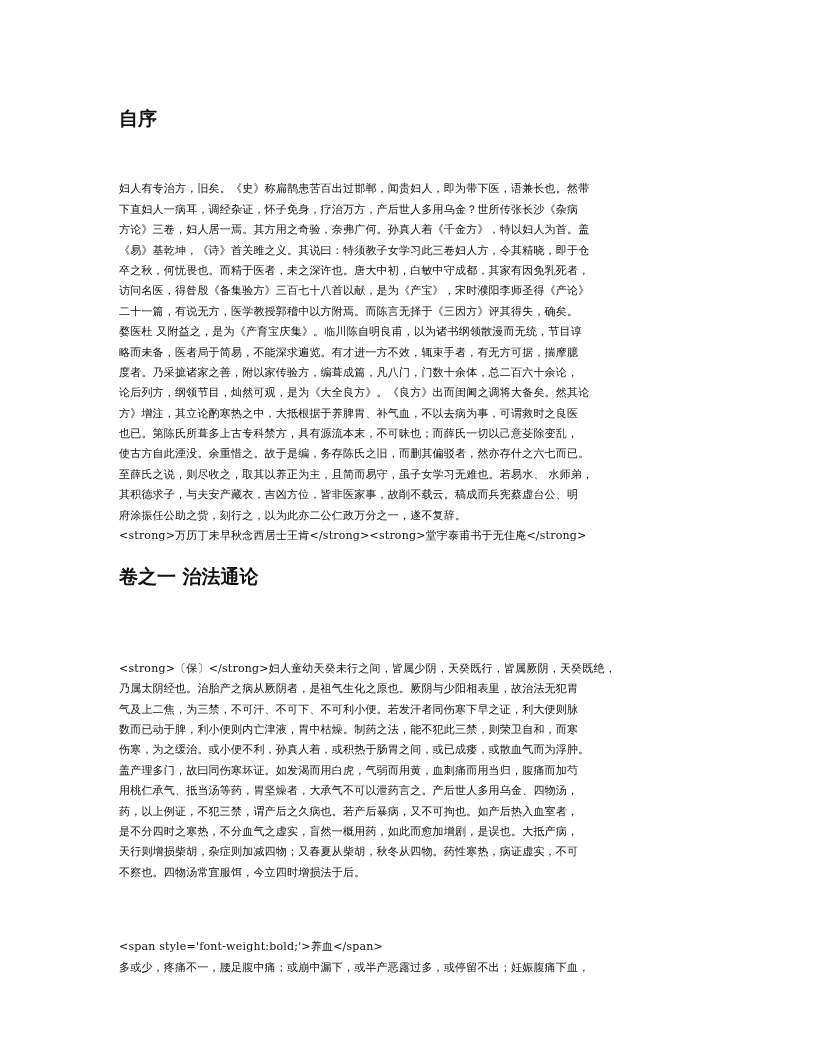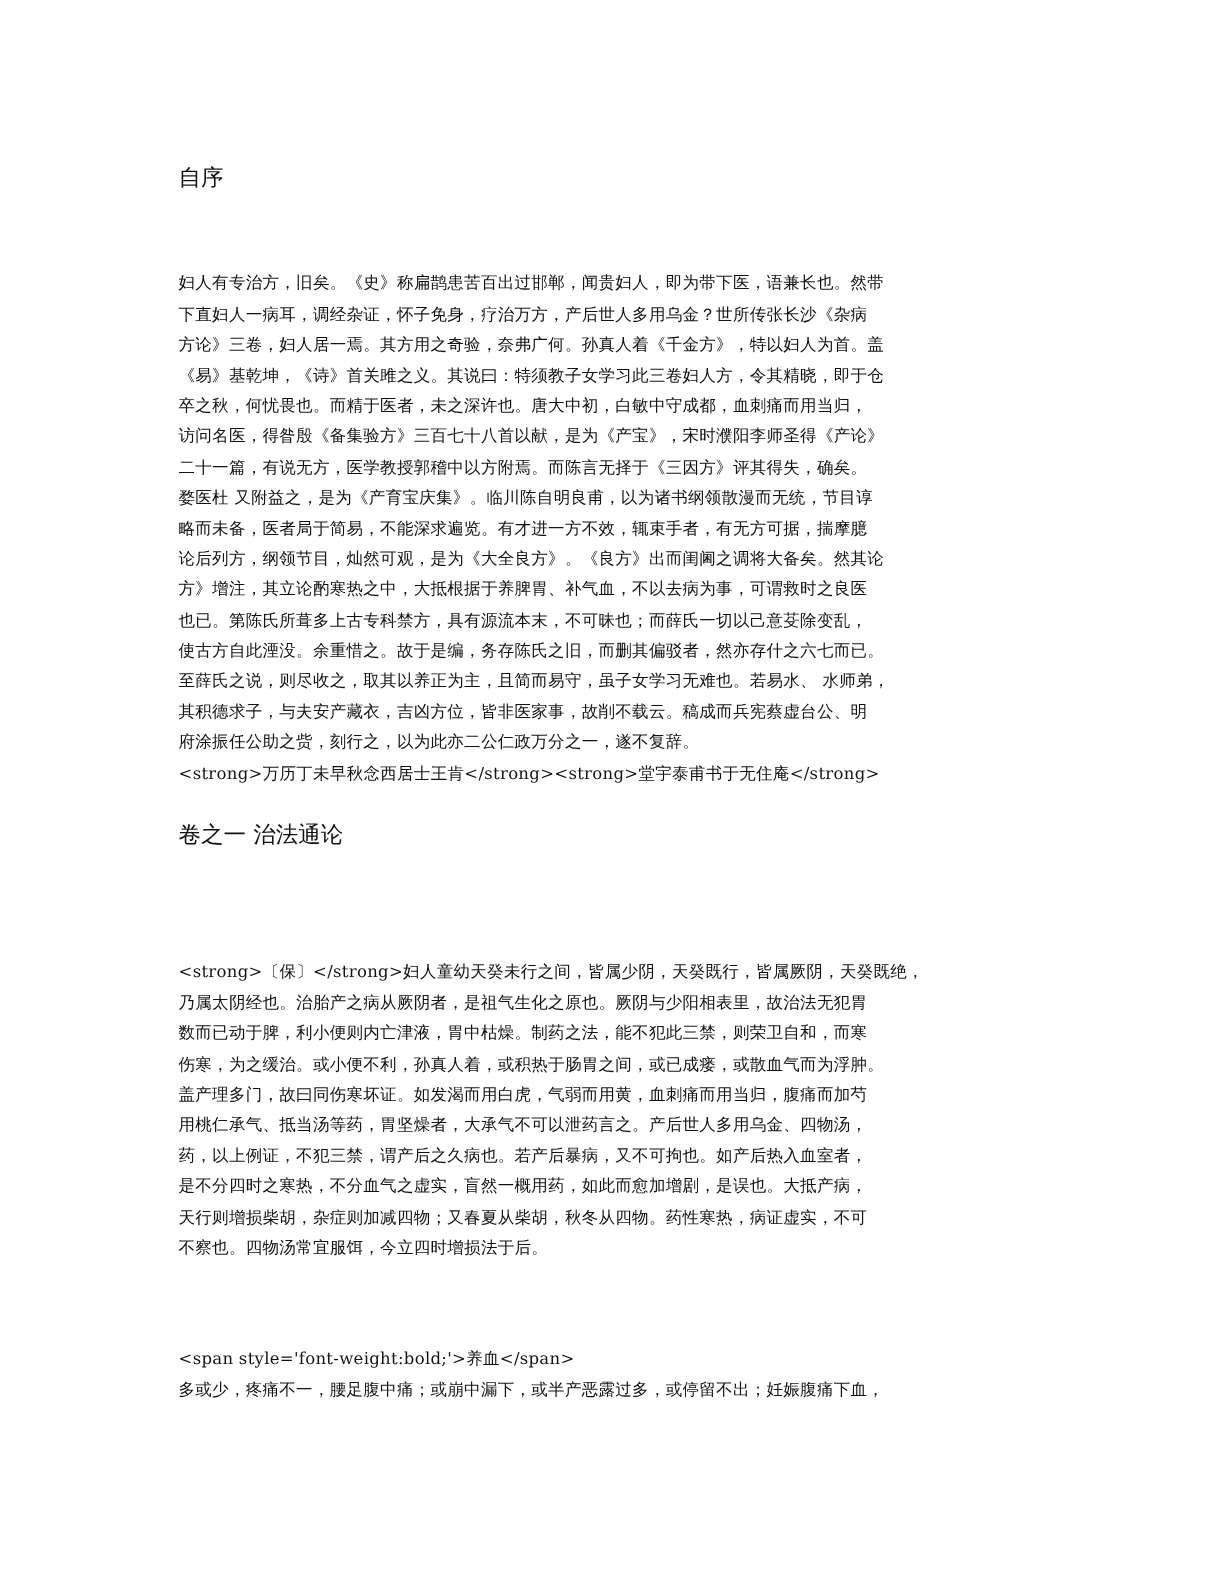--- a/index.html
+++ b/index.html
@@ -1,59 +1,61 @@
 <!DOCTYPE html>
 <html><head>
 <meta charset="utf-8">
 <style>
   html, body { margin: 0; padding: 0; background: #ffffff; }
   body { width: 816px; height: 1056px; position: relative; overflow: hidden;
          font-family: "DejaVu Serif", "Liberation Serif", serif; color: #111; }
   .page { position: absolute; left: 119px; top: 108px; width: 582px; }
   .line { font-size: 11px; line-height: 20.4px; white-space: nowrap; letter-spacing: 0.2px; height: 20.4px; }
-  .heading { font-size: 15px; line-height: 20.4px; }
+  .heading { font-size: 19px; line-height: 20.4px; font-weight: bold; }
 </style>
 </head>
 <body>
 
 <div class="page">
 
   <div class="heading">自序</div>
 
   <div style="height:51px"></div>
 
   <div>
     <div class="line">妇人有专治方，旧矣。《史》称扁鹊患苦百出过邯郸，闻贵妇人，即为带下医，语兼长也。然带</div>
     <div class="line">下直妇人一病耳，调经杂证，怀子免身，疗治万方，产后世人多用乌金？世所传张长沙《杂病</div>
     <div class="line">方论》三卷，妇人居一焉。其方用之奇验，奈弗广何。孙真人着《千金方》，特以妇人为首。盖</div>
     <div class="line">《易》基乾坤，《诗》首关雎之义。其说曰：特须教子女学习此三卷妇人方，令其精晓，即于仓</div>
-    <div class="line">卒之秋，何忧畏也。而精于医者，未之深许也。唐大中初，白敏中守成都，血刺痛而用当归，</div>
+    <div class="line">卒之秋，何忧畏也。而精于医者，未之深许也。唐大中初，白敏中守成都，其家有因免乳死者，</div>
     <div class="line">访问名医，得昝殷《备集验方》三百七十八首以献，是为《产宝》，宋时濮阳李师圣得《产论》</div>
     <div class="line">二十一篇，有说无方，医学教授郭稽中以方附焉。而陈言无择于《三因方》评其得失，确矣。</div>
     <div class="line">婺医杜 又附益之，是为《产育宝庆集》。临川陈自明良甫，以为诸书纲领散漫而无统，节目谆</div>
     <div class="line">略而未备，医者局于简易，不能深求遍览。有才进一方不效，辄束手者，有无方可据，揣摩臆</div>
+    <div class="line">度者。乃采摭诸家之善，附以家传验方，编葺成篇，凡八门，门数十余体，总二百六十余论，</div>
     <div class="line">论后列方，纲领节目，灿然可观，是为《大全良方》。《良方》出而闺阃之调将大备矣。然其论</div>
     <div class="line">方》增注，其立论酌寒热之中，大抵根据于养脾胃、补气血，不以去病为事，可谓救时之良医</div>
     <div class="line">也已。第陈氏所葺多上古专科禁方，具有源流本末，不可昧也；而薛氏一切以己意芟除变乱，</div>
     <div class="line">使古方自此湮没。余重惜之。故于是编，务存陈氏之旧，而删其偏驳者，然亦存什之六七而已。</div>
     <div class="line">至薛氏之说，则尽收之，取其以养正为主，且简而易守，虽子女学习无难也。若易水、 水师弟，</div>
     <div class="line">其积德求子，与夫安产藏衣，吉凶方位，皆非医家事，故削不载云。稿成而兵宪蔡虚台公、明</div>
     <div class="line">府涂振任公助之赀，刻行之，以为此亦二公仁政万分之一，遂不复辞。</div>
     <div class="line">&lt;strong&gt;万历丁未早秋念西居士王肯&lt;/strong&gt;&lt;strong&gt;堂宇泰甫书于无住庵&lt;/strong&gt;</div>
   </div>
 
   <div style="height:20px"></div>
 
   <div class="heading">卷之一 治法通论</div>
 
   <div style="height:72px"></div>
 
   <div>
     <div class="line">&lt;strong&gt;〔保〕&lt;/strong&gt;妇人童幼天癸未行之间，皆属少阴，天癸既行，皆属厥阴，天癸既绝，</div>
     <div class="line">乃属太阴经也。治胎产之病从厥阴者，是祖气生化之原也。厥阴与少阳相表里，故治法无犯胃</div>
+    <div class="line">气及上二焦，为三禁，不可汗、不可下、不可利小便。若发汗者同伤寒下早之证，利大便则脉</div>
     <div class="line">数而已动于脾，利小便则内亡津液，胃中枯燥。制药之法，能不犯此三禁，则荣卫自和，而寒</div>
     <div class="line">伤寒，为之缓治。或小便不利，孙真人着，或积热于肠胃之间，或已成瘘，或散血气而为浮肿。</div>
     <div class="line">盖产理多门，故曰同伤寒坏证。如发渴而用白虎，气弱而用黄，血刺痛而用当归，腹痛而加芍</div>
     <div class="line">用桃仁承气、抵当汤等药，胃坚燥者，大承气不可以泄药言之。产后世人多用乌金、四物汤，</div>
     <div class="line">药，以上例证，不犯三禁，谓产后之久病也。若产后暴病，又不可拘也。如产后热入血室者，</div>
     <div class="line">是不分四时之寒热，不分血气之虚实，盲然一概用药，如此而愈加增剧，是误也。大抵产病，</div>
     <div class="line">天行则增损柴胡，杂症则加减四物；又春夏从柴胡，秋冬从四物。药性寒热，病证虚实，不可</div>
     <div class="line">不察也。四物汤常宜服饵，今立四时增损法于后。</div>
   </div>
 

